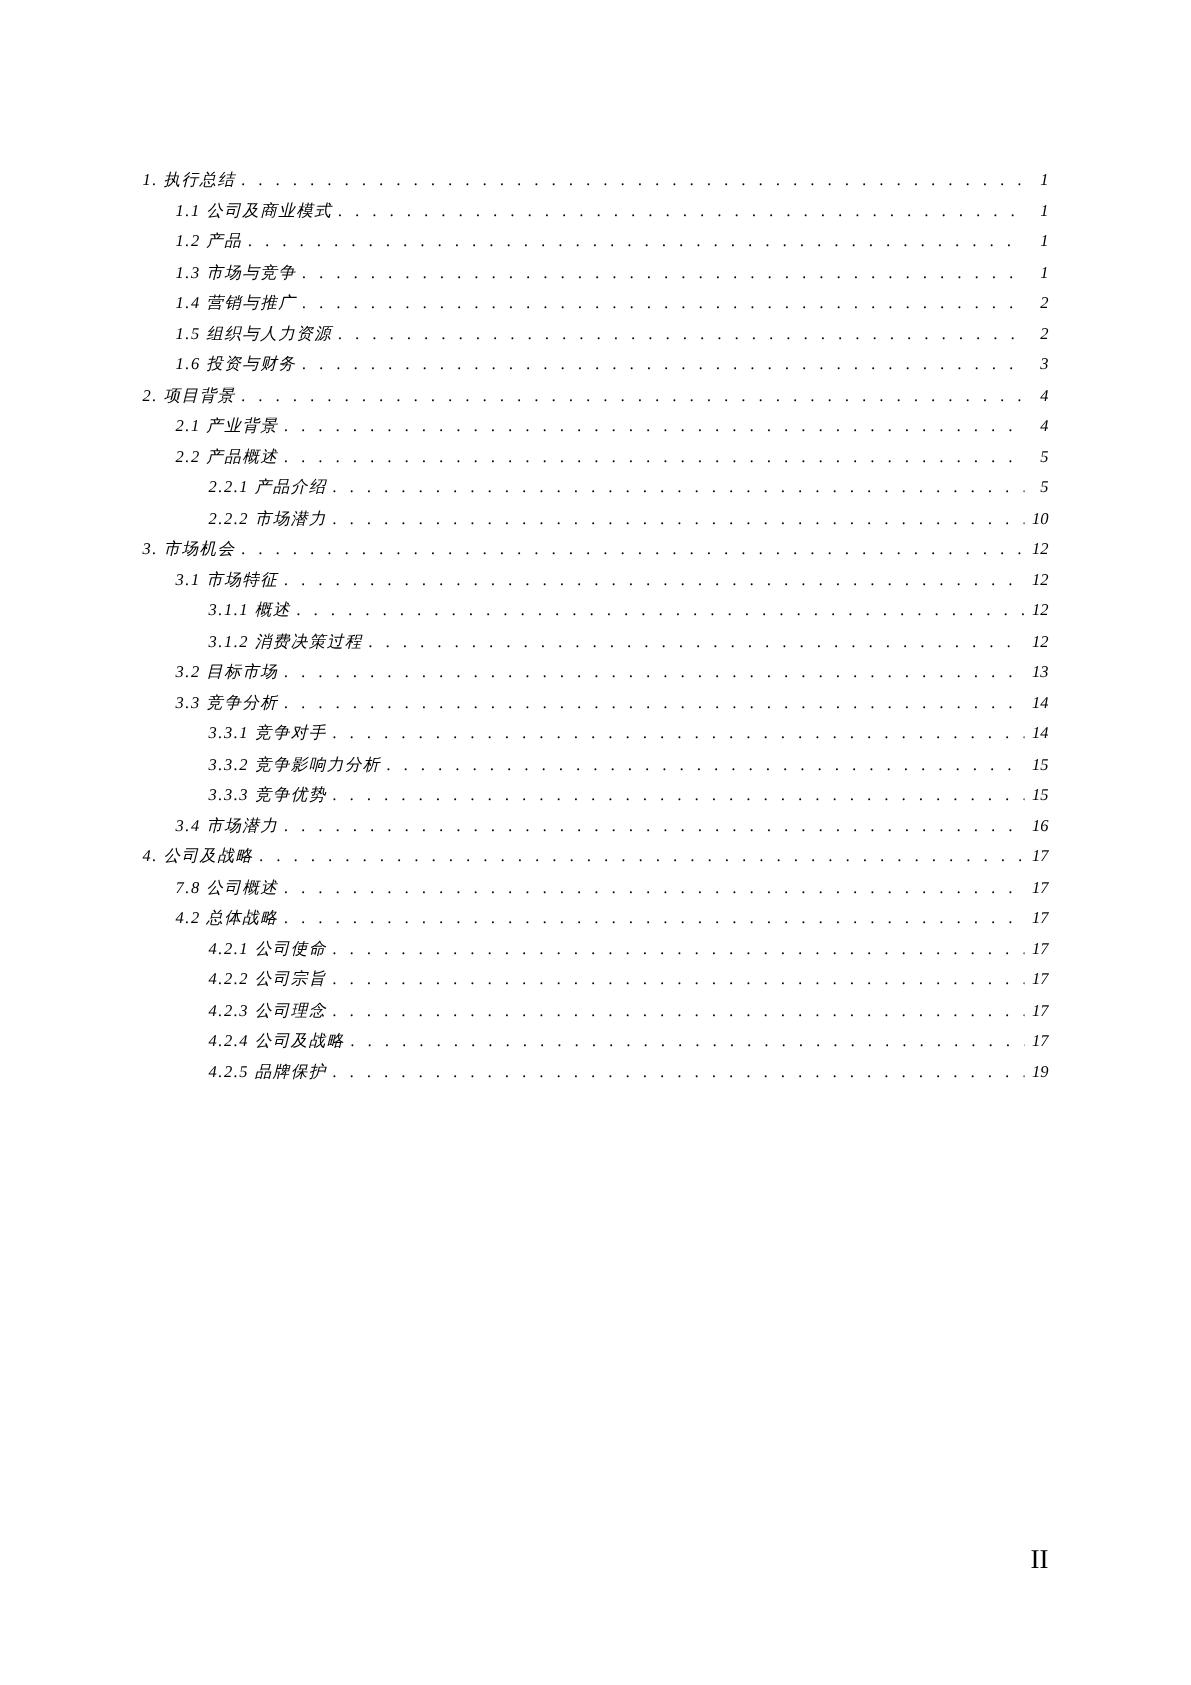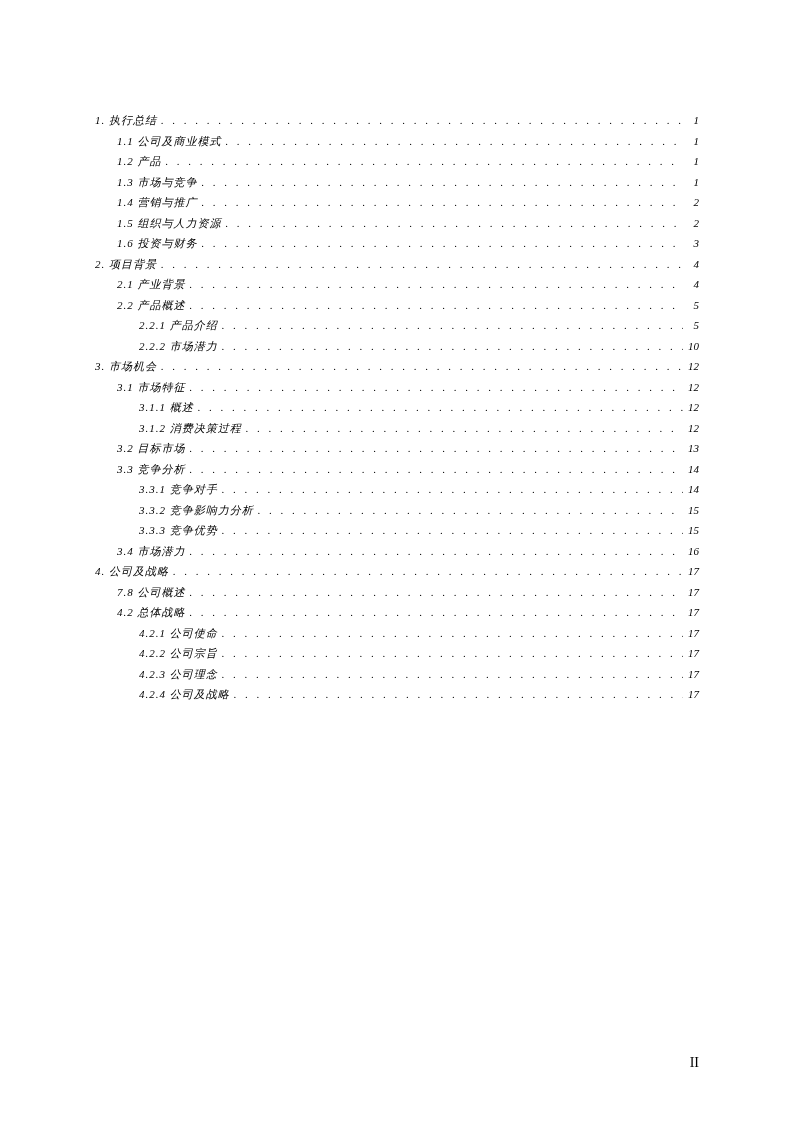--- a/index.html
+++ b/index.html
@@ -60,23 +60,23 @@
     .toc-dots::before {
       content: ". . . . . . . . . . . . . . . . . . . . . . . . . . . . . . . . . . . . . . . . . . . . . . . . . . . . . . . . . . . . . . . . . . . . . . . . . . . . . . . .";
     }
     .toc-page {
       flex-shrink: 0;
       min-width: 16px;
       text-align: right;
     }
     .page-number {
       position: absolute;
-      bottom: 52px;
+      bottom: 73px;
       right: 95px;
-      font-size: 14px;
+      font-size: 18px;
       font-family: "Times New Roman", serif;
     }
   </style>
 </head>
 <body>
 
 <div class="page">
   <div class="toc" id="toc-container">
       <div class="toc-entry level-0">
         <span class="toc-label">1. 执行总结</span>
@@ -216,15 +216,20 @@
       <div class="toc-entry level-2">
         <span class="toc-label">4.2.3 公司理念</span>
         <span class="toc-dots"></span>
         <span class="toc-page">17</span>
       </div>
       <div class="toc-entry level-2">
         <span class="toc-label">4.2.4 公司及战略</span>
         <span class="toc-dots"></span>
         <span class="toc-page">17</span>
       </div>
+      <div class="toc-entry level-2">
+        <span class="toc-label">4.2.5 品牌保护</span>
+        <span class="toc-dots"></span>
+        <span class="toc-page">19</span>
+      </div>
     </div>
   <div class="page-number">II</div>
 </div>
 
 </body></html>

